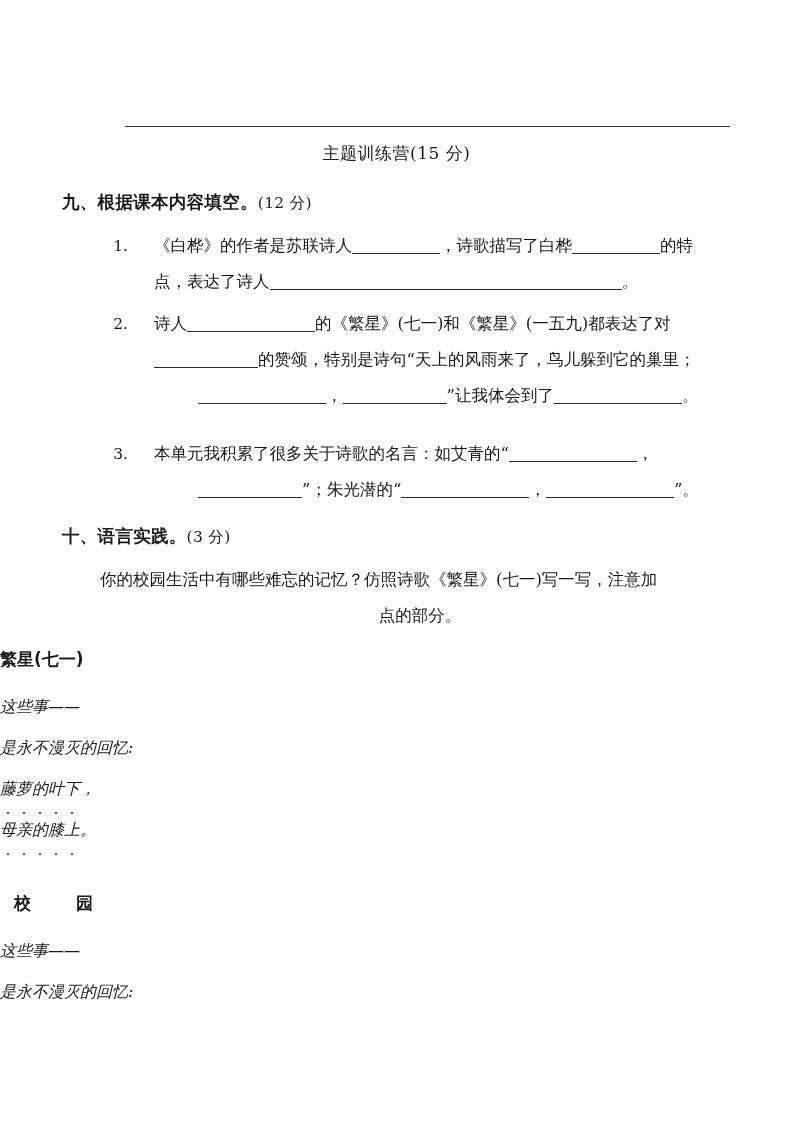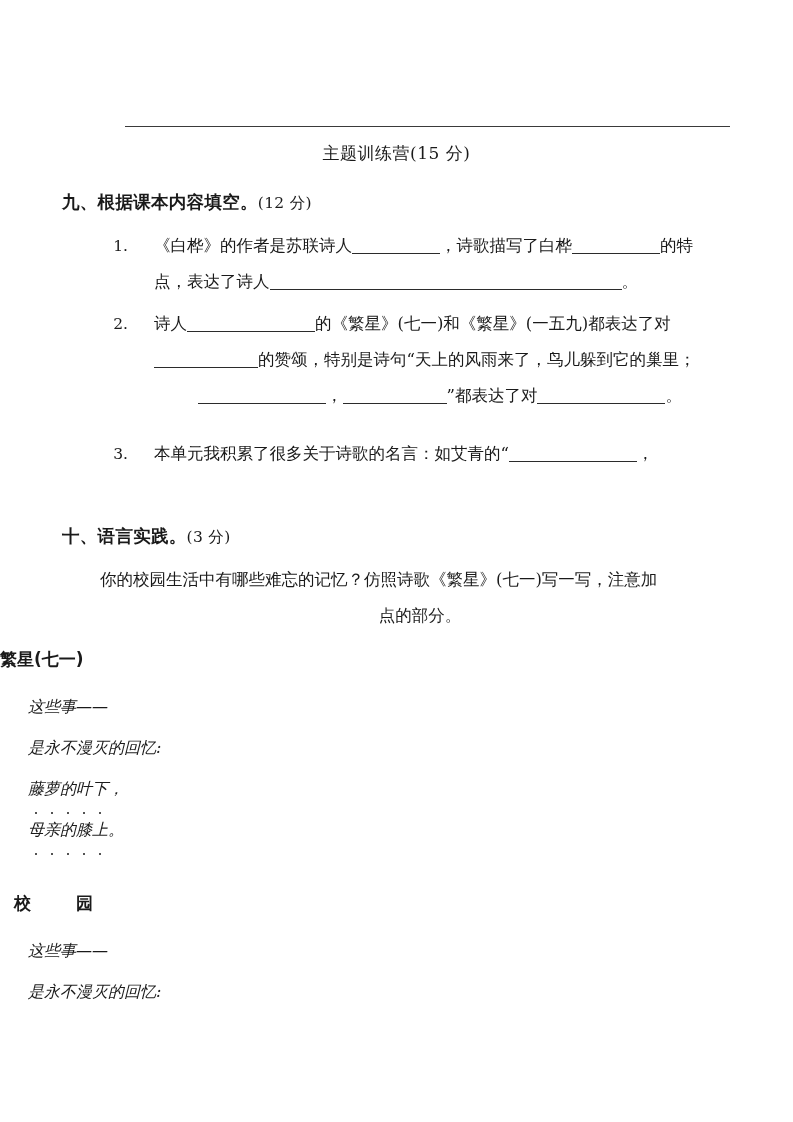--- a/index.html
+++ b/index.html
@@ -128,21 +128,20 @@
     margin-bottom: 12px;
   }
   .poem-title.spaced { letter-spacing: 14px; text-indent: 14px; }
 
   .poem-line {
     font-family: "DejaVu Serif", "Liberation Serif", serif;
     font-style: italic;
     font-size: 16px;
     line-height: 41px;
     white-space: nowrap;
-    margin-left: 28px;
   }
   .poem-line .dotted {
     
     position: relative;
   }
   .poem-line .dotted .ch {
     position: relative;
     display: inline-block;
   }
   .poem-line .dotted .ch::after {
@@ -178,28 +177,29 @@
       <span class="line"><span>《白桦》的作者是苏联诗人</span><span class="blank b-sm"></span><span>，诗歌描写了白桦</span><span class="blank b-sm"></span><span>的特</span></span>
       <span class="line"><span>点，表达了诗人</span><span class="blank b-huge"></span><span>。</span></span>
     </div>
   </div>
 
   <div class="q" id="q2">
     <span class="num">2.</span>
     <div class="body">
       <span class="line"><span>诗人</span><span class="blank b-lg"></span><span>的《繁星》(七一)和《繁星》(一五九)都表达了对</span></span>
       <span class="line"><span class="blank b-md"></span><span>的赞颂，特别是诗句“天上的风雨来了，鸟儿躲到它的巢里；</span></span>
-      <span class="line" style="padding-left:44px"><span class="blank b-lg"></span><span>，</span><span class="blank b-md"></span><span>”都表达了对</span><span class="blank b-lg"></span><span>。</span></span>
+      <span class="line" style="padding-left:44px"><span class="blank b-lg"></span><span>，</span><span class="blank b-md"></span><span>”让我体会到了</span><span class="blank b-lg"></span><span>。</span></span>
     </div>
   </div>
 
   <div class="q" id="q3">
     <span class="num">3.</span>
     <div class="body">
       <span class="line"><span>本单元我积累了很多关于诗歌的名言：如艾青的“</span><span class="blank b-lg"></span><span>，</span></span>
+      <span class="line" style="padding-left:44px"><span class="blank b-md"></span><span>”；朱光潜的“</span><span class="blank b-lg"></span><span>，</span><span class="blank b-lg"></span><span>”。</span></span>
     </div>
   </div>
 
   <div class="sec-head" id="sec10">
     <span>十、语言实践。</span><span class="score">(3 分)</span>
   </div>
 
   <div class="prompt">
     <span class="line">你的校园生活中有哪些难忘的记忆？仿照诗歌《繁星》(七一)写一写，注意加</span>
     <span class="ln2">点的部分。</span>

